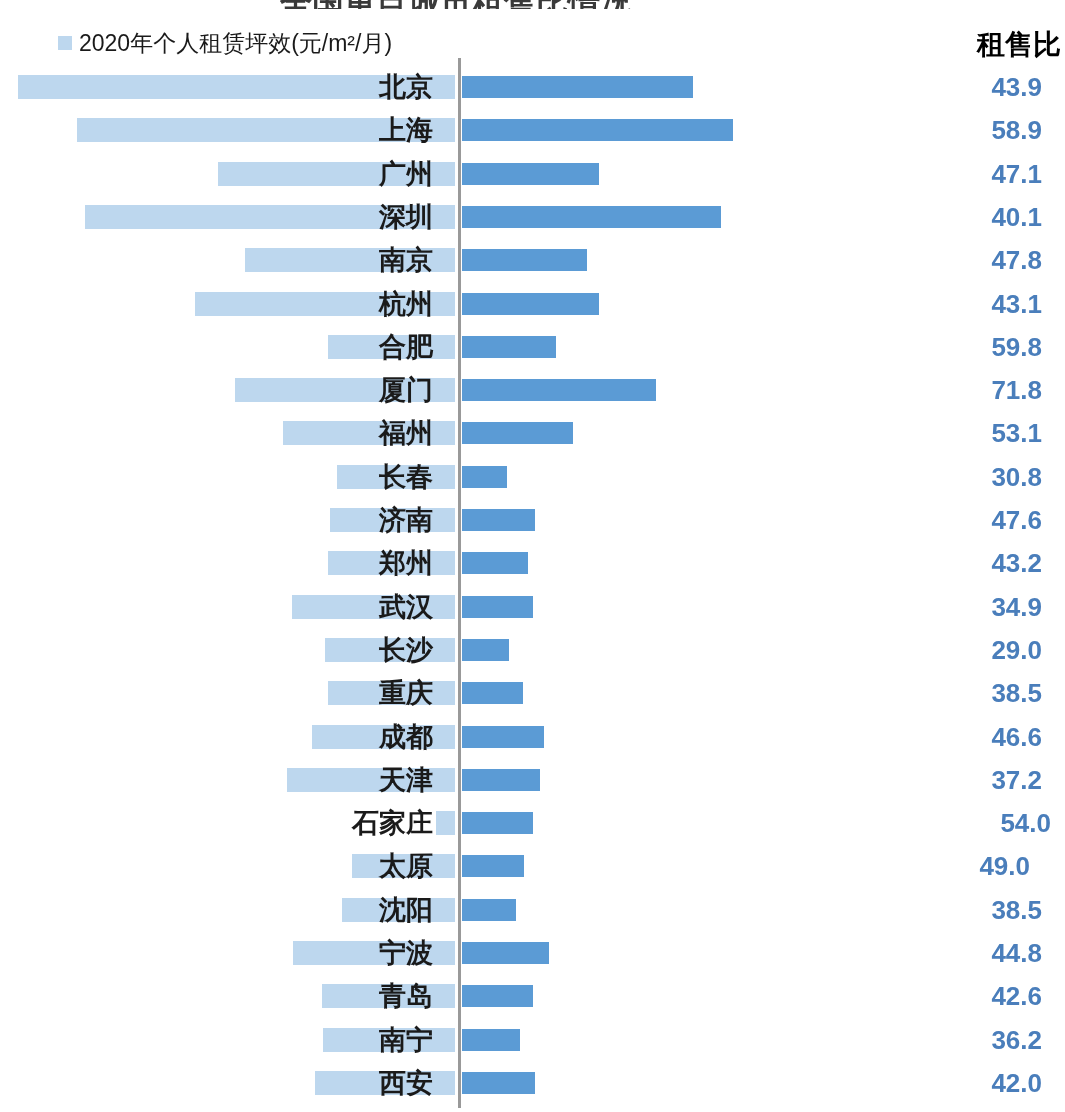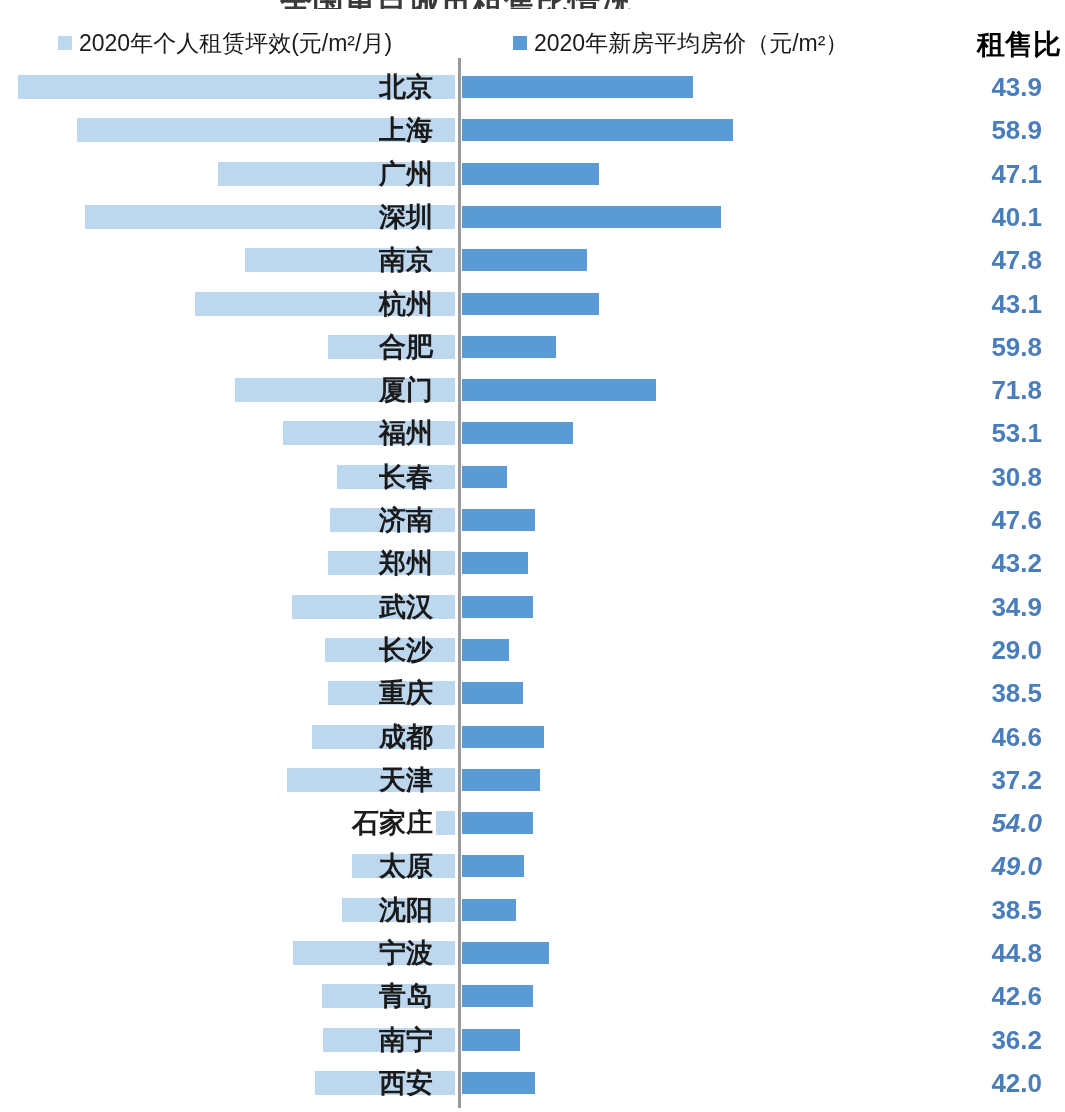--- a/index.html
+++ b/index.html
@@ -40,24 +40,20 @@
 
   <div class="clipped-title">
     <span>全国重点城市租售比情况</span>
   </div>
 
   <div class="legend-item" style="left:42px;">
     <span class="legend-swatch" style="background-color: rgb(189, 215, 238);"></span>
     <span class="legend-label">2020年个人租赁坪效(元/m²/月)</span>
   </div>
 
-  <div class="legend-item" style="left:497px;">
-    <span class="legend-swatch" style="background-color: rgb(91, 155, 213);"></span>
-    <span class="legend-label">2020年新房平均房价（元/m²）</span>
-  </div>
 
   <div class="ratio-header">租售比</div>
 
   <div class="axis-line" style="left:458px;top:58px;width:3px;height:1050px;"></div>
 
   <div id="rows">
       <div class="bar" style="right: 610px; top: 75px; width: 437px; height: 24px; background: rgb(189, 215, 238);"></div>
       <div class="bar" style="left: 462px; top: 76px; width: 231px; height: 22px; background: rgb(91, 155, 213);"></div>
       <div class="city-label" style="right: 632px; top: 73px;">北京</div>
       <div class="ratio-value" style="right: 23px; top: 74px;">43.9</div>
@@ -121,25 +117,25 @@
       <div class="bar" style="left: 462px; top: 725.5px; width: 82px; height: 22px; background: rgb(91, 155, 213);"></div>
       <div class="city-label" style="right: 632px; top: 722.5px;">成都</div>
       <div class="ratio-value" style="right: 23px; top: 723.5px;">46.6</div>
       <div class="bar" style="right: 610px; top: 767.8px; width: 168px; height: 24px; background: rgb(189, 215, 238);"></div>
       <div class="bar" style="left: 462px; top: 768.8px; width: 78px; height: 22px; background: rgb(91, 155, 213);"></div>
       <div class="city-label" style="right: 632px; top: 765.8px;">天津</div>
       <div class="ratio-value" style="right: 23px; top: 766.8px;">37.2</div>
       <div class="bar" style="right: 610px; top: 811.1px; width: 19px; height: 24px; background: rgb(189, 215, 238);"></div>
       <div class="bar" style="left: 462px; top: 812.1px; width: 71px; height: 22px; background: rgb(91, 155, 213);"></div>
       <div class="city-label" style="right: 632px; top: 809.1px;">石家庄</div>
-      <div class="ratio-value" style="right: 23px; top: 810.1px; font-style: italic;">54.0</div>
+      <div class="ratio-value" style="right: 14px; top: 810.1px;">54.0</div>
       <div class="bar" style="right: 610px; top: 854.4px; width: 103px; height: 24px; background: rgb(189, 215, 238);"></div>
       <div class="bar" style="left: 462px; top: 855.4px; width: 62px; height: 22px; background: rgb(91, 155, 213);"></div>
       <div class="city-label" style="right: 632px; top: 852.4px;">太原</div>
-      <div class="ratio-value" style="right: 23px; top: 853.4px; font-style: italic;">49.0</div>
+      <div class="ratio-value" style="right: 35px; top: 853.4px;">49.0</div>
       <div class="bar" style="right: 610px; top: 897.7px; width: 113px; height: 24px; background: rgb(189, 215, 238);"></div>
       <div class="bar" style="left: 462px; top: 898.7px; width: 54px; height: 22px; background: rgb(91, 155, 213);"></div>
       <div class="city-label" style="right: 632px; top: 895.7px;">沈阳</div>
       <div class="ratio-value" style="right: 23px; top: 896.7px;">38.5</div>
       <div class="bar" style="right: 610px; top: 941px; width: 162px; height: 24px; background: rgb(189, 215, 238);"></div>
       <div class="bar" style="left: 462px; top: 942px; width: 87px; height: 22px; background: rgb(91, 155, 213);"></div>
       <div class="city-label" style="right: 632px; top: 939px;">宁波</div>
       <div class="ratio-value" style="right: 23px; top: 940px;">44.8</div>
       <div class="bar" style="right: 610px; top: 984.3px; width: 133px; height: 24px; background: rgb(189, 215, 238);"></div>
       <div class="bar" style="left: 462px; top: 985.3px; width: 71px; height: 22px; background: rgb(91, 155, 213);"></div>

